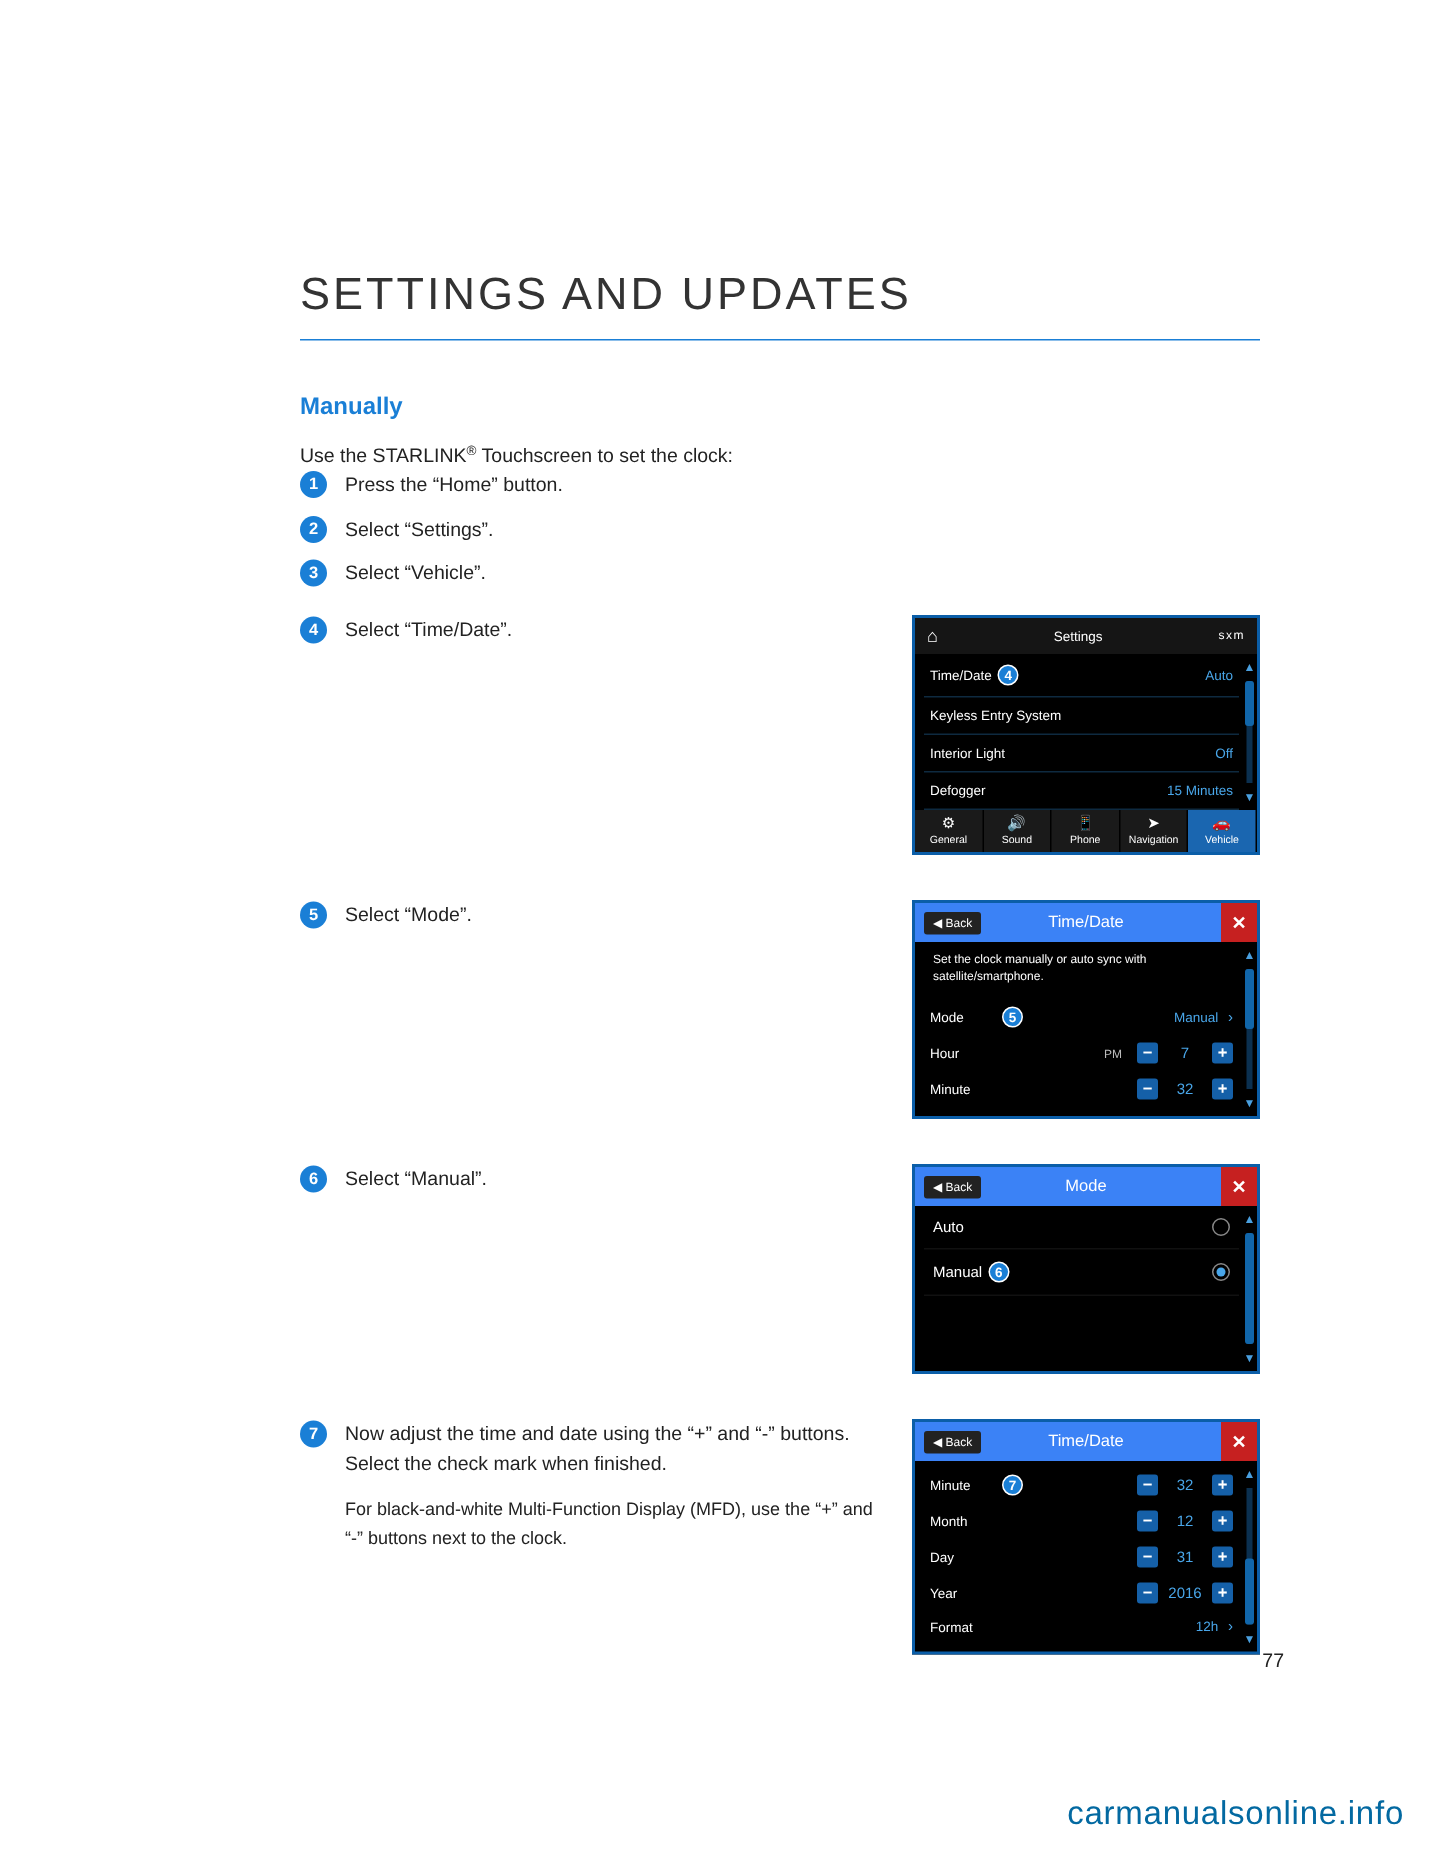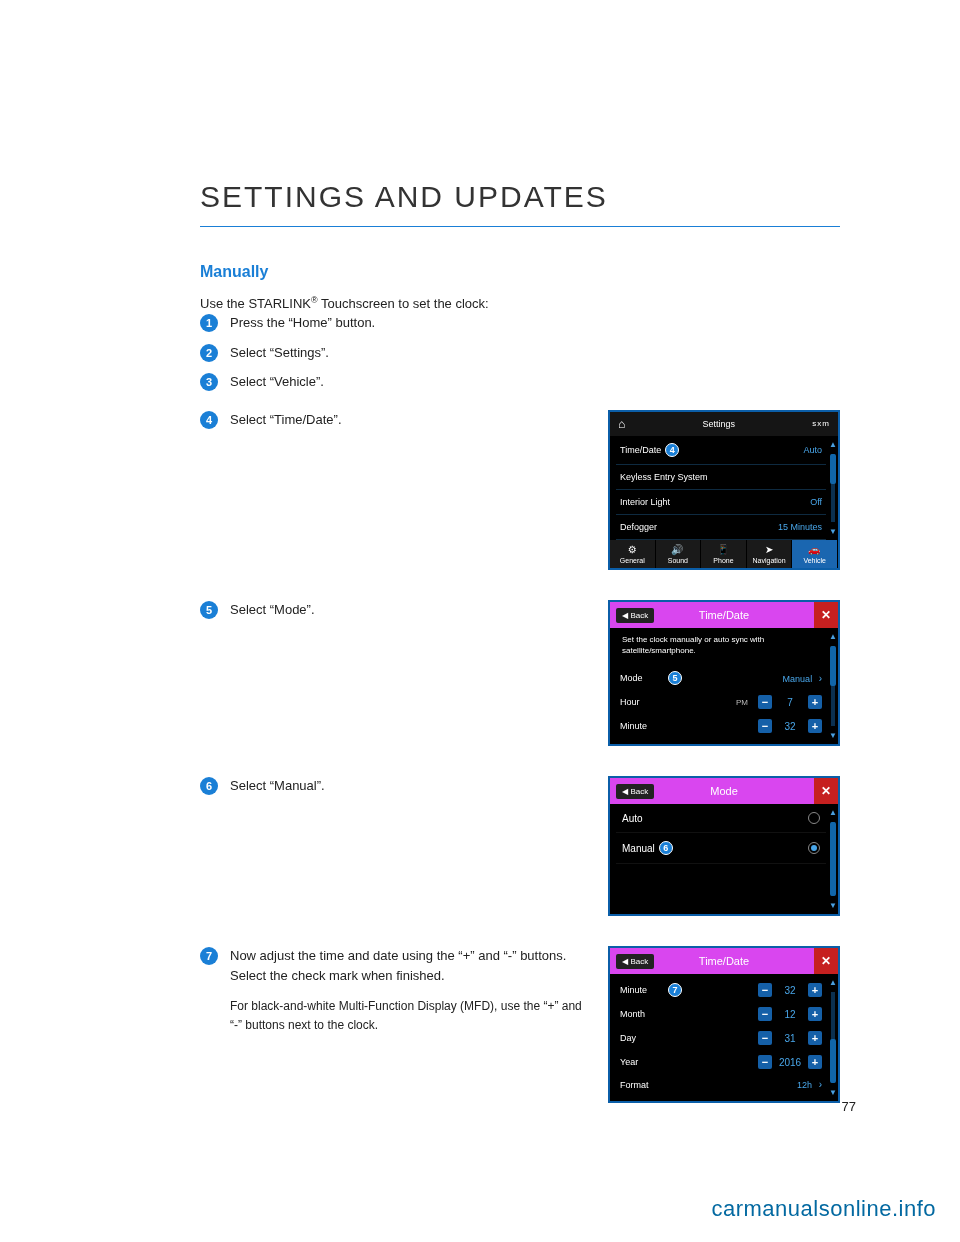--- a/index.html
+++ b/index.html
@@ -83,21 +83,21 @@
     display: flex;
     align-items: center;
     justify-content: space-between;
     padding: 5px 8px;
     background: #151515;
     font-size: 9px;
   }
   .screen .hdr-center {
     display: flex; align-items: center; justify-content: center;
     padding: 7px 0;
-    background: #d946ef;
+    background: #3b82f6;
     font-size: 11px;
     position: relative;
   }
   .screen .hdr-center .back {
     position: absolute; left: 6px; top: 6px;
     font-size: 8px; padding: 3px 6px; background: #222; border-radius: 2px;
   }
   .screen .hdr-center .close {
     position: absolute; right: 0; top: 0;
     width: 24px; height: 100%;

